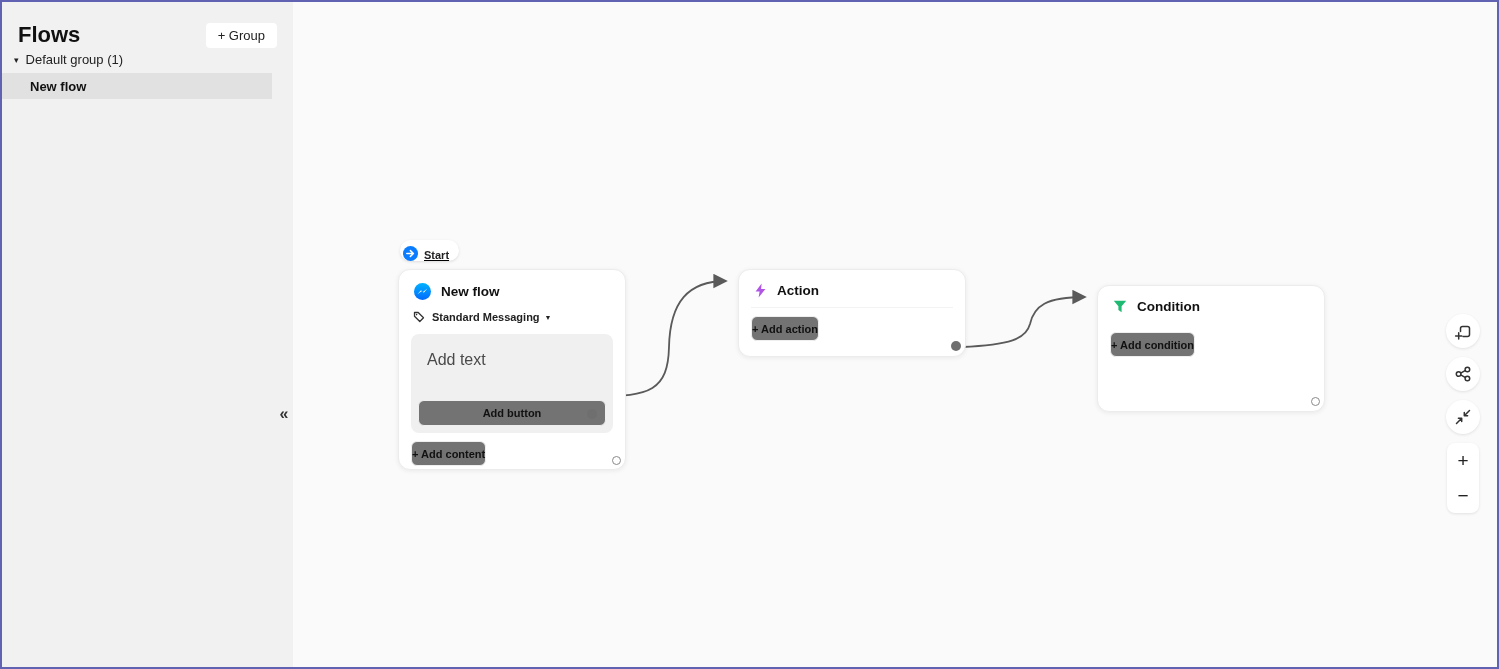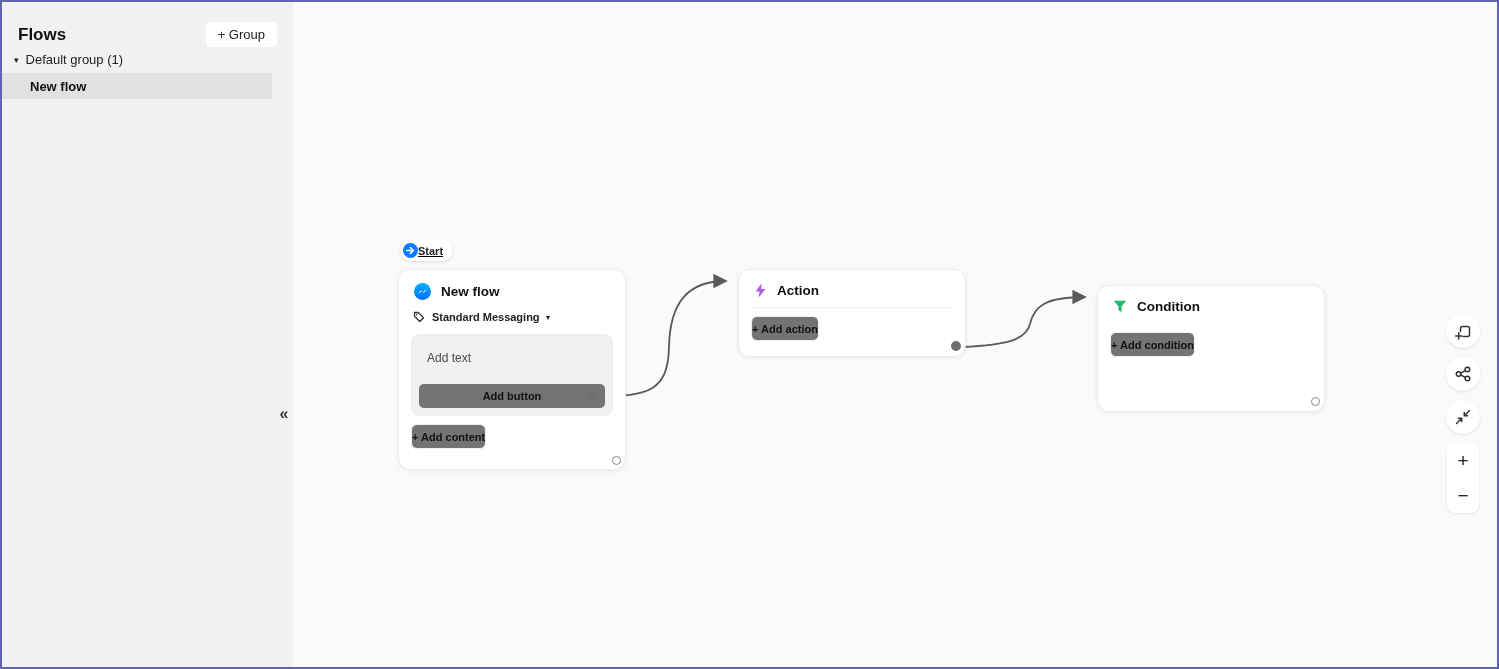--- a/index.html
+++ b/index.html
@@ -8,21 +8,21 @@
   #window {
     position:relative; width:1499px; height:669px;
     border:2px solid #6163b2; background:#fafafa; overflow:hidden;
   }
   
   #sidebar {
     position:absolute; left:0; top:0; width:291px; height:100%;
     background:#f1f1f1;
   }
   .sb-header { position:absolute; left:16px; top:20px; right:16px; display:flex; justify-content:space-between; align-items:center; }
-  .sb-title { font-size:17px; font-weight:bold; color:#111; }
+  .sb-title { font-size:22px; font-weight:bold; color:#111; }
   .group-btn {
     background:#fff; border:none; border-radius:4px; padding:5px 12px;
     font-size:13px; color:#222; cursor:pointer; font-family:inherit;
     display:flex; align-items:flex-end; gap:6px;
   }
   .group-row { position:absolute; left:12px; top:50px; display:flex; align-items:center; gap:7px; font-size:13px; color:#222; cursor:pointer; }
   .caret { font-size:9px; color:#222; }
   .flow-row {
     position:absolute; left:0; top:71px; width:270px; height:26px;
     background:#e1e1e1; display:flex; align-items:center;
@@ -40,21 +40,21 @@
     position:absolute; background:#fff; border:1px solid #ececec; border-radius:12px;
     box-shadow:0 1px 5px rgba(0,0,0,0.07);
   }
   .node-header { display:flex; align-items:center; gap:10px; padding:13px 15px 9px 15px; }
   .node-title { font-size:13.5px; font-weight:bold; color:#111; }
   .hdr-divider { height:1px; background:#f3f3f3; margin:0 12px; }
   .tag-row { display:flex; align-items:center; gap:7px; padding:2px 15px 8px 14px; }
   .tag-label { font-size:11px; font-weight:bold; color:#222; }
   .tag-caret { font-size:7px; color:#222; margin-left:-2px; }
   .gray-box { margin:3px 12px 0 12px; background:#f0f0f0; border-radius:8px; padding:7px; }
-  .gray-box .hint { font-size:12px; color:#4a4a4a; padding:10px 9px 18px 9px; }
+  .gray-box .hint { font-size:16px; color:#4a4a4a; padding:10px 9px 31px 9px; }
   .node-btn {
     position:relative; display:flex; align-items:center; justify-content:center;
     background:#737373; border:1px solid #efefef; border-radius:6px;
     height:26px; font-size:11px; font-weight:bold; color:#111;
     cursor:pointer; width:100%; font-family:inherit;
   }
   .btn-margin { margin:8px 12px 0 12px; width:auto; }
   .dot-filled {
     position:absolute; width:10px; height:10px; border-radius:50%;
     background:#6f6f6f; cursor:pointer;
@@ -67,21 +67,21 @@
     position:relative; margin:2px 12px 0 12px; height:25px; background:#f2f2f2;
     border-radius:6px; display:flex; align-items:center; padding:0 10px;
     font-size:11px; color:#222; cursor:pointer;
   }
   .cond-row span { margin-right:3px; }
   .bold { font-weight:bold; }
   
   .start-badge {
     position:absolute; left:398px; top:238px; height:21px;
     background:#fff; border-radius:11px; box-shadow:0 1px 3px rgba(0,0,0,0.12);
-    display:flex; align-items:center; padding:0 10px 0 3px; cursor:pointer;text-decoration:underline;
+    display:flex; align-items:flex-end; gap:6px; padding:0 10px 0 3px; cursor:pointer;text-decoration:underline;
   }
   .start-label { font-size:11px; font-weight:bold; color:#222; }
   
   .tool-circle {
     position:absolute; left:1444px; width:34px; height:34px; border-radius:50%;
     background:#fff; border:none; box-shadow:0 1px 3px rgba(0,0,0,0.10);
     display:flex; align-items:center; justify-content:center; cursor:pointer;
   }
   .zoom-panel {
     position:absolute; left:1445px; top:441px; width:32px; height:70px;

